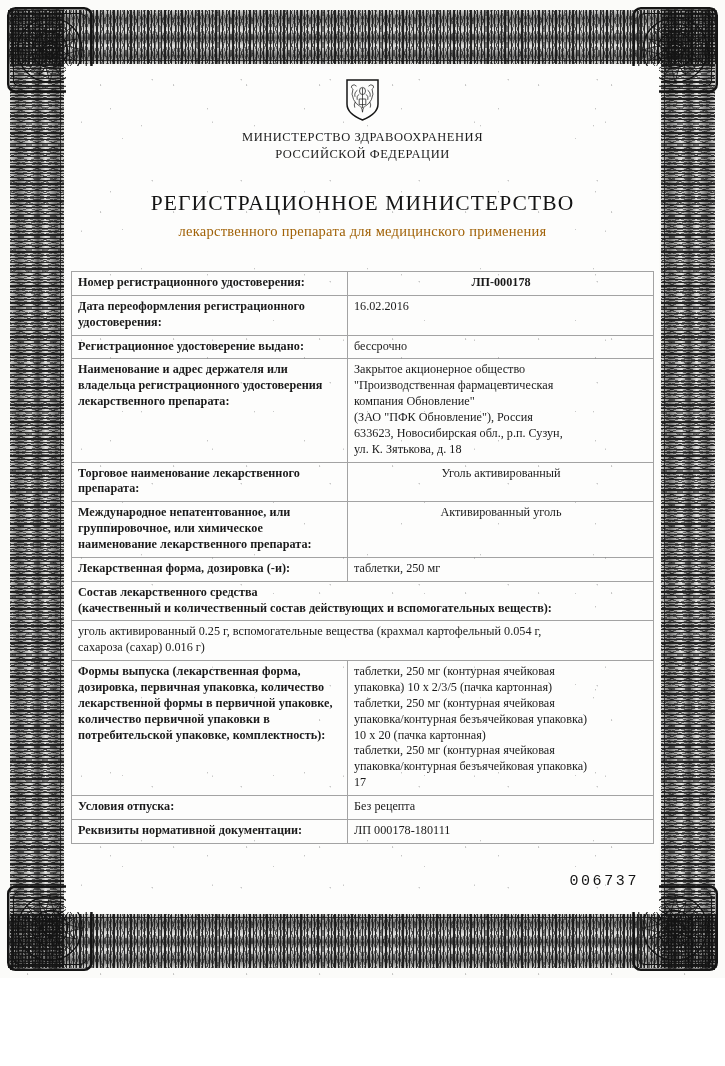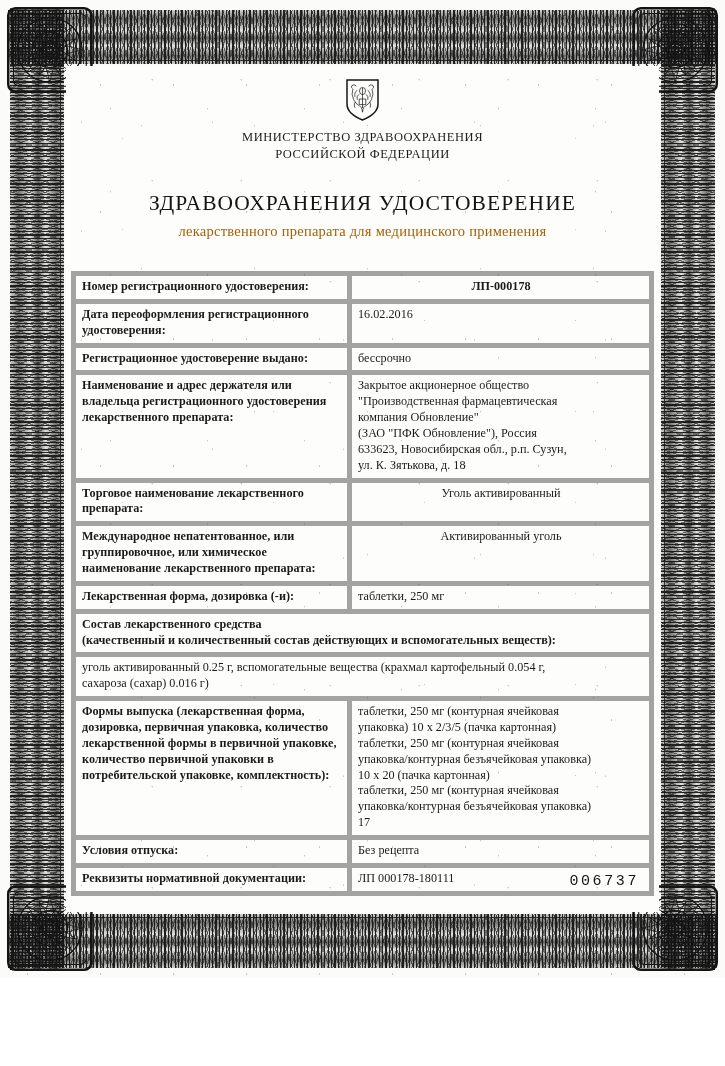--- a/index.html
+++ b/index.html
@@ -155,21 +155,21 @@
   }
 
   
   #cert-table {
     margin: 31px 5px 0 5px;
     border-collapse: collapse;
     width: calc(100% - 10px);
     table-layout: fixed;
   }
   #cert-table td {
-    border: 5px solid #a3a3a3;
+    border: 1px solid #a3a3a3;
     padding: 3px 5px 4px 6px;
     vertical-align: top;
     font-size: 12.2px;
     line-height: 1.30;
   }
   td.label {
     font-weight: bold;
     width: 276px;
     letter-spacing: .02px;
   }
@@ -329,21 +329,21 @@
           <path d="M25.8 24 q1.6 3 .4 5.6"></path>
         </g>
       </svg>
     </div>
 
     <div id="ministry-block">
       <div class="ministry-line">МИНИСТЕРСТВО ЗДРАВООХРАНЕНИЯ</div>
       <div class="ministry-line">РОССИЙСКОЙ ФЕДЕРАЦИИ</div>
     </div>
 
-    <div id="cert-title">ЗДРАВООХРАНЕНИЯ УДОСТОВЕРЕНИЕ</div>
+    <div id="cert-title">РЕГИСТРАЦИОННОЕ МИНИСТЕРСТВО</div>
     <div id="cert-subtitle">лекарственного препарата для медицинского применения</div>
 
     <table id="cert-table">
       <colgroup>
         <col style="width:276px">
         <col>
       </colgroup>
       <tbody>
         <tr>
           <td class="label">Номер регистрационного удостоверения:</td>

